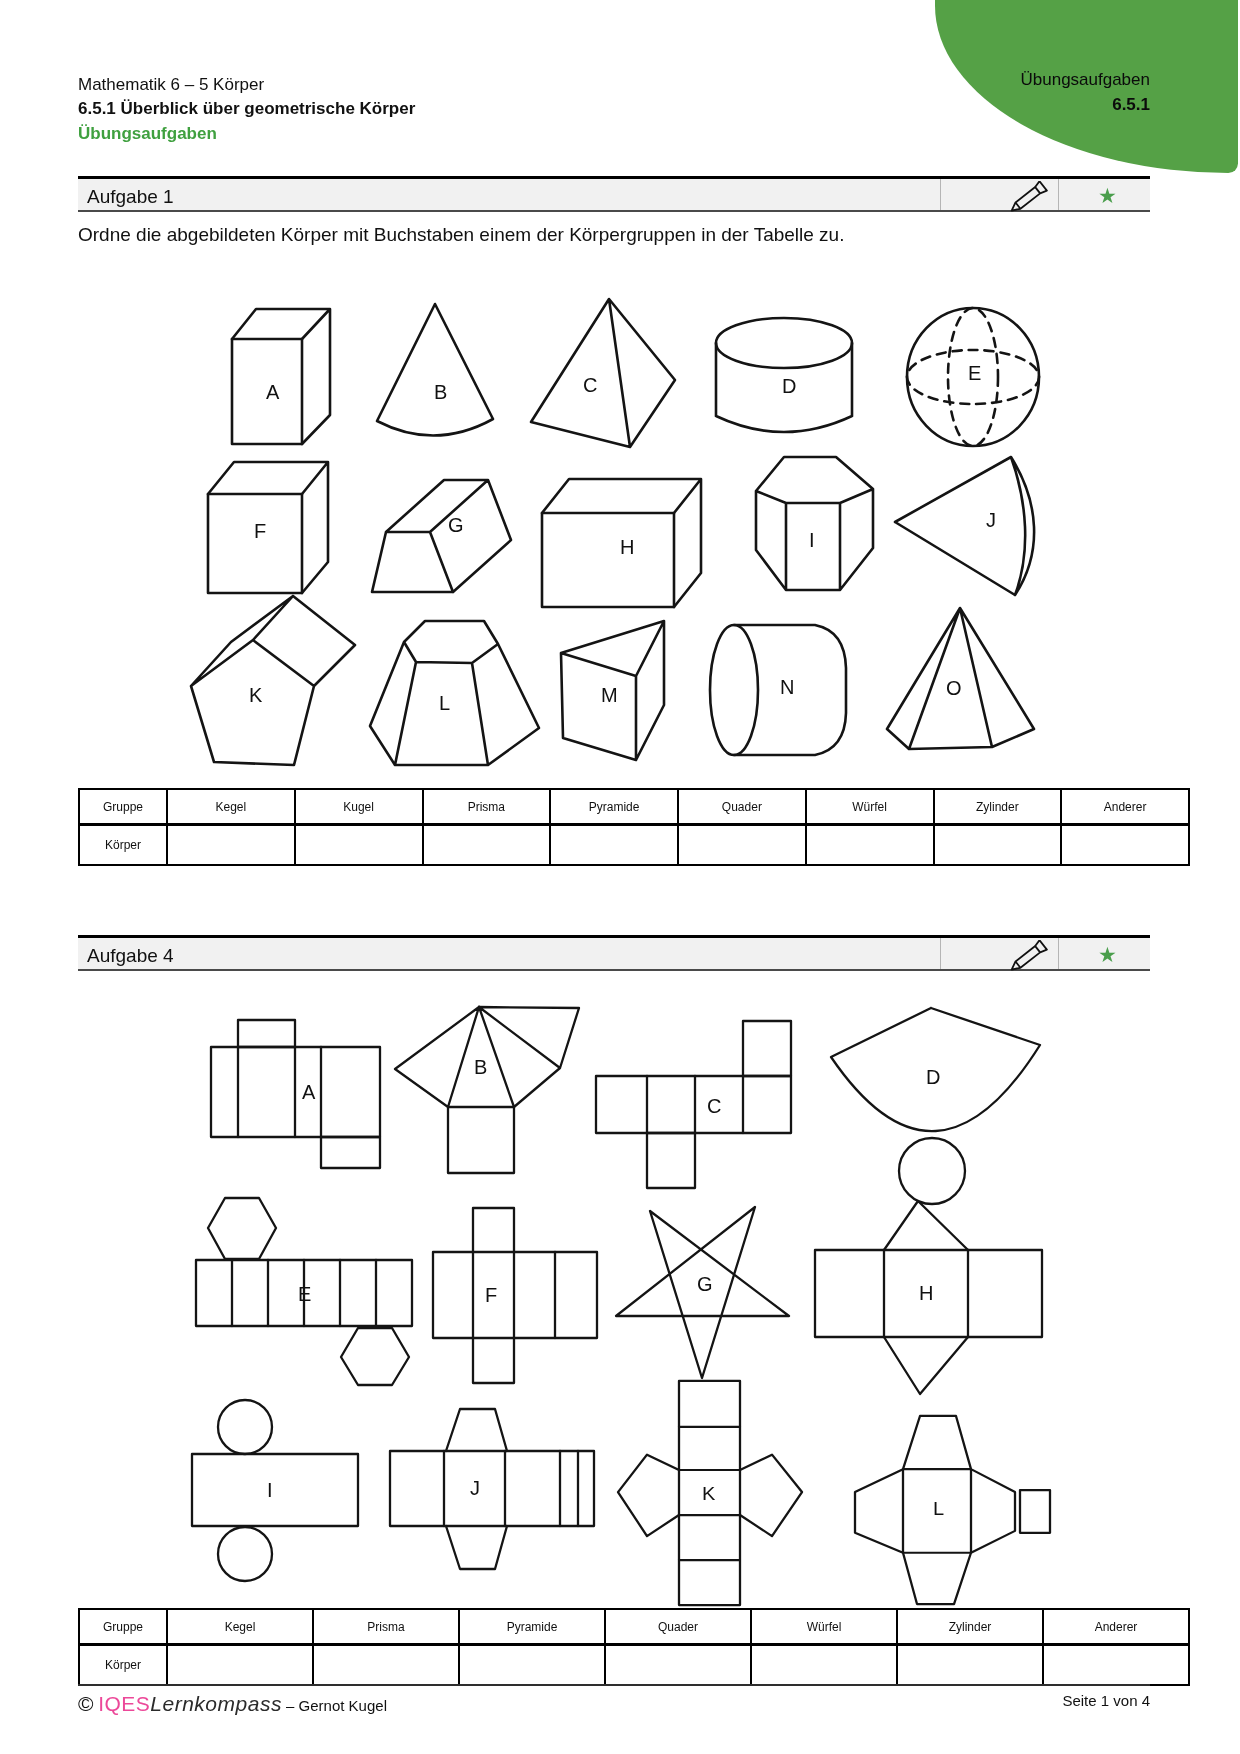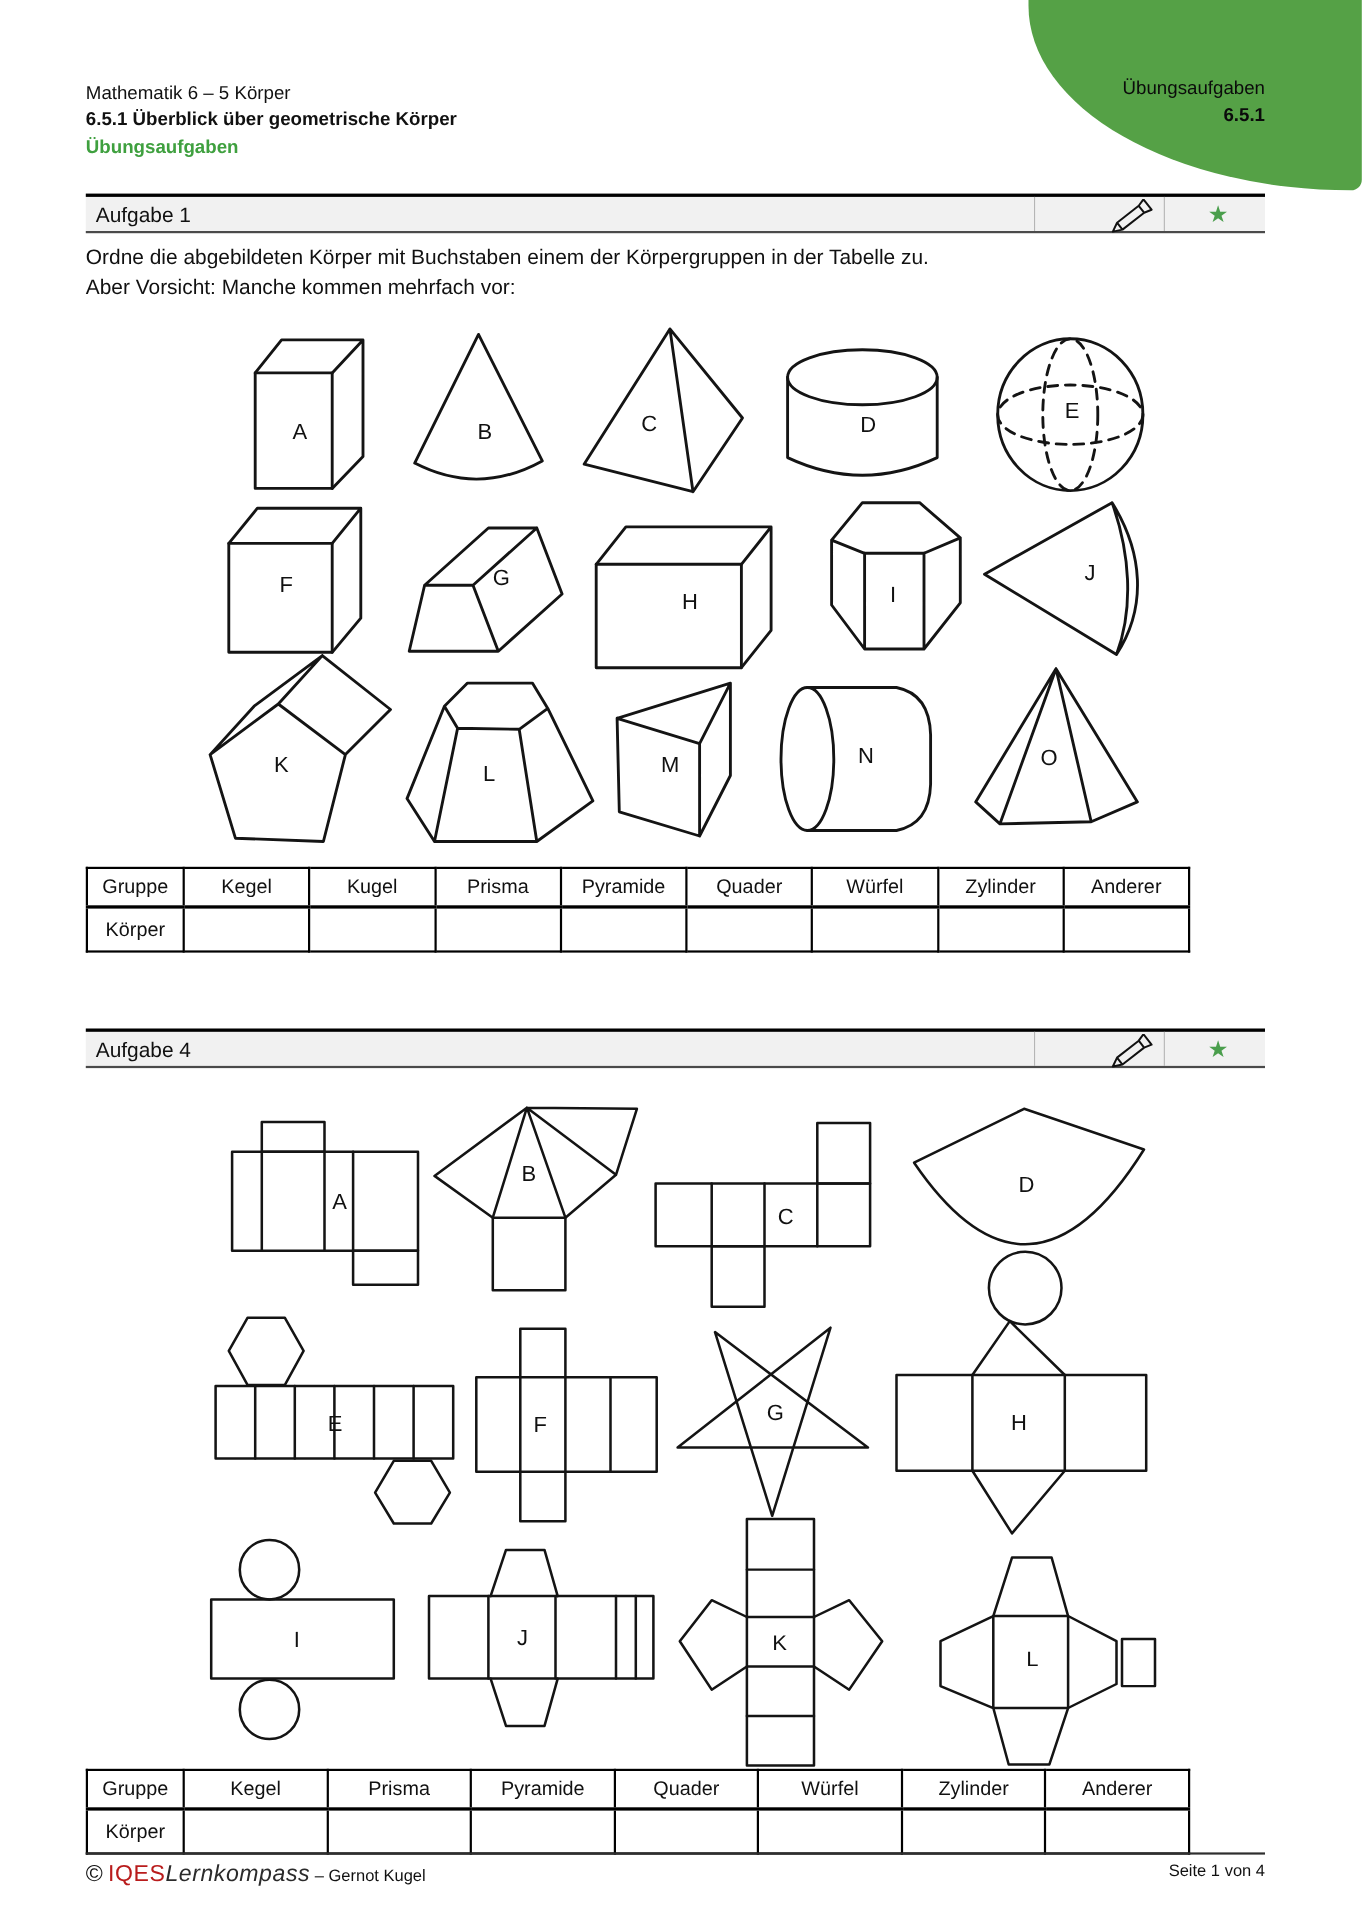--- a/index.html
+++ b/index.html
@@ -25,33 +25,33 @@
   .pencil{position:absolute;left:928px;top:2px;}
   .instr{position:absolute;left:78px;font-size:19px;line-height:27px;white-space:nowrap;}
   
   .fig{position:absolute;}
   .fig svg{display:block;width:100%;height:100%;overflow:visible;}
   .s{fill:none;stroke:#141414;stroke-width:2.6;stroke-linejoin:round;stroke-linecap:round;}
   .n{fill:none;stroke:#141414;stroke-width:2.3;stroke-linejoin:round;stroke-linecap:round;}
   .dash{stroke-dasharray:9 7;}
   .lbl{font-family:"Liberation Sans",sans-serif;font-size:20px;fill:#111;stroke:none;}
   
-  table.wt{position:absolute;left:78px;width:1004px;border-collapse:collapse;table-layout:fixed;
-           font-size:18px;}
+  table.wt{position:absolute;left:78px;width:1112px;border-collapse:collapse;table-layout:fixed;
+           font-size:12px;}
   table.wt th,table.wt td{border:2px solid #000;padding:0 6px;font-weight:400;text-align:center;
            overflow:hidden;}
   table.wt tr.hd th{height:33px;border-bottom:3px solid #000;}
   table.wt tr.bd td{height:38px;}
   td.rowlab,th.rowlab{text-align:left;}
   
   #footline{position:absolute;left:78px;top:1684px;width:1072px;height:2px;background:#2e2e2e;}
   .foot{position:absolute;top:1692px;font-size:15px;white-space:nowrap;}
   #foot-left{left:78px;}
   #foot-left .big{font-size:21px;letter-spacing:0.5px;}
-  #foot-left .green{color:#b91c1c;}
+  #foot-left .green{color:#ec4899;}
   #foot-left .dark{color:#2b2b2b;font-style:italic;}
   #foot-right{right:90px;}
 </style>
 </head>
 <body>
 
 <div id="page">
 
   <div class="hline hl1">Mathematik 6 – 5 Körper</div>
   <div class="hline hl2">6.5.1 Überblick über geometrische Körper</div>
@@ -69,21 +69,20 @@
     <span class="pencil">
       <svg width="46" height="32" viewBox="0 0 46 32">
           <g transform="rotate(-38 23 16)" fill="none" stroke="#111" stroke-width="1.8" stroke-linejoin="round">
             <path d="M9,12 L34,12 M9,20 L34,20 M9,12 L1,16 L9,20 Z M34,12 L34,20 M34,12 L41,10 L41,22 L34,20"></path>
           </g>
         </svg>
     </span>
     <span class="star">★</span>
   </div>
   <div class="instr" style="top:221px">Ordne die abgebildeten Körper mit Buchstaben einem der Körpergruppen in der Tabelle zu.</div>
-  <div class="instr" style="top:248px">Aber Vorsicht: Manche kommen mehrfach vor:</div>
 
   <div class="fig" style="left:228px;top:303px;width:108px;height:145px">
     <svg viewBox="0 0 108 145" preserveAspectRatio="none">
         <g class="s">
           <rect x="4" y="36" width="70" height="105"></rect>
           <path d="M4,36 L28,6 L102,6 L74,36 M102,6 L102,112 L74,141"></path>
         </g>
         <text class="lbl" x="38" y="96">A</text>
       </svg>
   </div>

